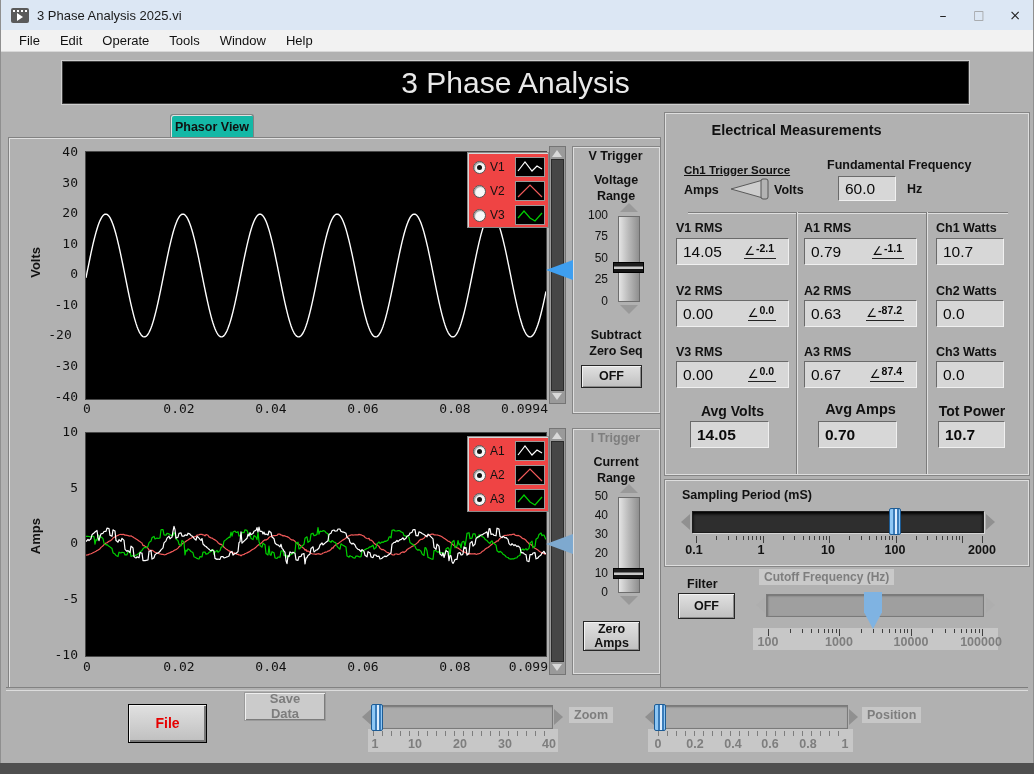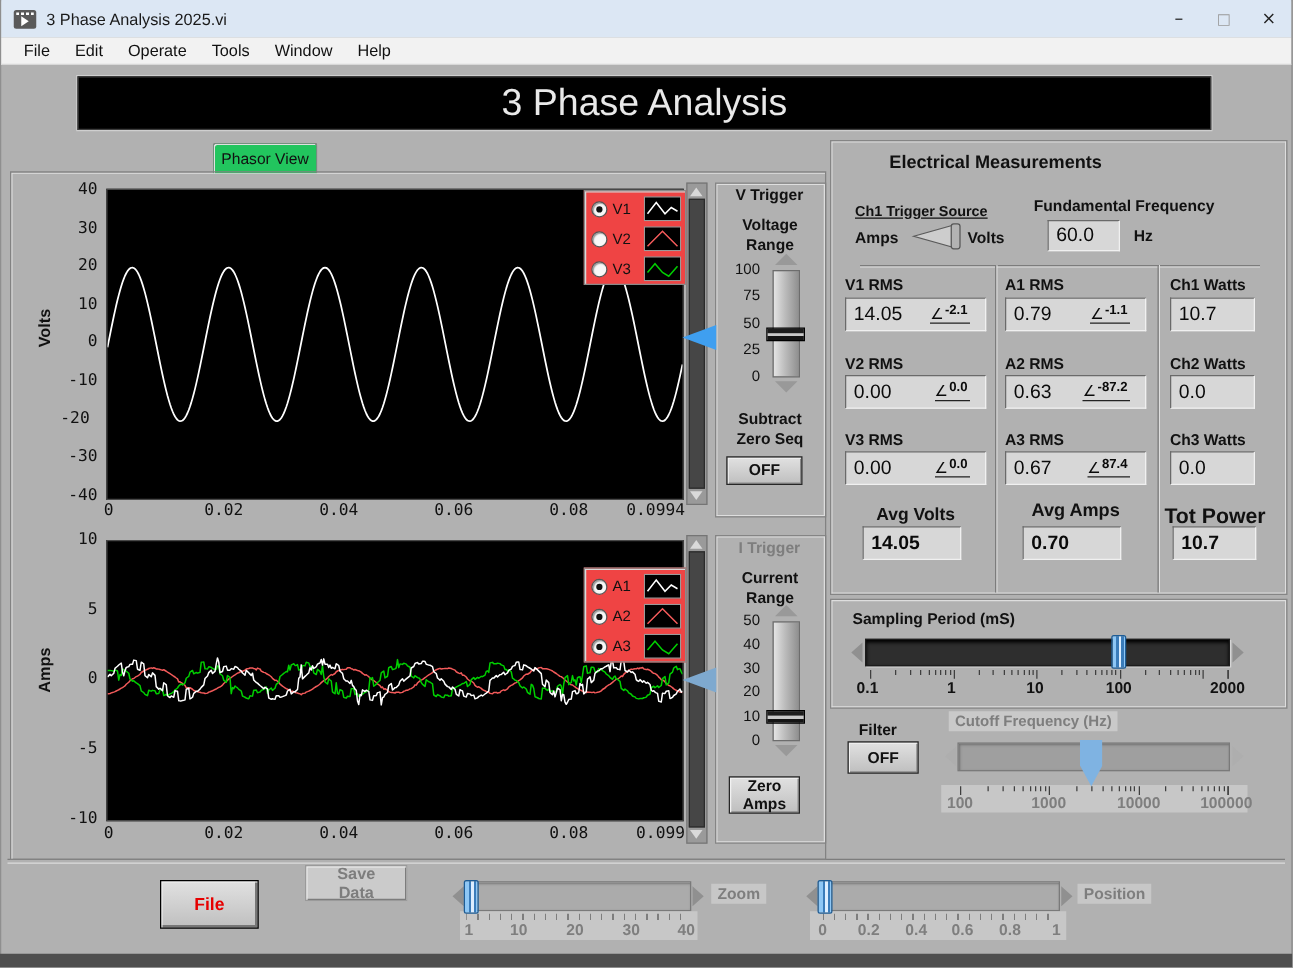--- a/index.html
+++ b/index.html
@@ -22,21 +22,21 @@
     display:flex;align-items:center;padding-left:8px;box-sizing:border-box;border-bottom:1px solid #d8d8d8;}
   .menu-item{font-size:13px;color:#111;padding:0 10px;}
   
   .banner{position:absolute;left:62px;top:61px;width:905px;height:41px;background:#000;
     border:1px solid #3e3e3e;box-shadow:0 0 0 1px #cfcfcf;display:flex;align-items:center;justify-content:center;}
   .banner span{color:#e9e9e9;font-size:30px;}
   .tab{position:absolute;background:#b1b1b1;border:1px solid #828282;border-bottom:none;
     border-radius:3px 3px 0 0;display:flex;align-items:center;justify-content:center;
     font-size:12.5px;box-shadow:inset 1px 1px 0 #e0e0e0;color:#111;}
   .tab.active{font-weight:bold;z-index:3;}
-  .tab.inactive{background:#22c55e;z-index:1;}
+  .tab.inactive{background:#14b8a6;z-index:1;font-weight:bold;}
   .tabpage{position:absolute;left:8px;top:137px;width:651px;height:549px;border:1px solid #828282;
     box-shadow:inset 1px 1px 0 #e0e0e0;z-index:2;}
   
   .lbl{position:absolute;font-size:12.5px;font-weight:bold;color:#111;}
   .gray{color:#7e7e7e !important;}
   .tick-lbl{position:absolute;font-family:"DejaVu Sans Mono",monospace;font-size:13px;color:#111;}
   .scale-lbl{position:absolute;font-size:12px;color:#111;text-align:right;}
   .vlabel{position:absolute;writing-mode:vertical-rl;transform:rotate(180deg);font-weight:bold;font-size:13px;color:#111;}
   
   .plot{position:absolute;background:#000;border:1px solid #484848;}
@@ -225,21 +225,21 @@
       </svg>
   </div>
 
   <span class="tick-lbl" style="left:62px;top:659px;width:50px;text-align:center;">0</span>
   <span class="tick-lbl" style="left:154px;top:659px;width:50px;text-align:center;">0.02</span>
   <span class="tick-lbl" style="left:246px;top:659px;width:50px;text-align:center;">0.04</span>
   <span class="tick-lbl" style="left:338px;top:659px;width:50px;text-align:center;">0.06</span>
   <span class="tick-lbl" style="left:430px;top:659px;width:50px;text-align:center;">0.08</span>
   <span class="tick-lbl" style="left:498px;top:659px;width:50px;text-align:right;">0.099</span>
 
-  <div class="legend" style="left:467px;top:454px;width:80px;height:74px;">
+  <div class="legend" style="left:467px;top:436px;width:80px;height:74px;">
     <div class="leg-row" style="top:3px;">
       <span class="radio">
           <span class="dot"></span>
         </span>
       <span class="leg-label">A1</span>
       <svg class="leg-swatch" width="30" height="20">
         <rect x="0.5" y="0.5" width="29" height="19" fill="#000" stroke="#9a9a9a"></rect>
         <polyline points="3,14 10,5 17,14 22,9 27,12" fill="none" stroke-width="1.2" stroke="#ffffff"></polyline>
       </svg>
     </div>
@@ -371,21 +371,21 @@
     <span>10.7</span>
   </div>
   <div class="lbl" style="left:936px;top:284px;">Ch2 Watts</div>
   <div class="display" style="left:936px;top:300px;width:68px;height:27px;">
     <span>0.0</span>
   </div>
   <div class="lbl" style="left:936px;top:345px;">Ch3 Watts</div>
   <div class="display" style="left:936px;top:361px;width:68px;height:27px;">
     <span>0.0</span>
   </div>
-  <div class="lbl ctr" style="left:930px;top:403px;width:84px;font-size:17px;">Tot Power</div>
+  <div class="lbl ctr" style="left:930px;top:403px;width:84px;font-size:14px;">Tot Power</div>
   <div class="display" style="left:938px;top:421px;width:67px;height:27px;font-weight:bold;">
     <span>10.7</span>
   </div>
 
   <div class="gbox" style="left:664px;top:479px;width:364px;height:86px;"></div>
   <div class="lbl" style="left:682px;top:488px;">Sampling Period (mS)</div>
   <div class="harr l" style="left:681px;top:514px;"></div>
   <div class="htrack-dark" style="left:692px;top:511px;width:292px;height:22px;"></div>
   <div class="harr r" style="left:986px;top:514px;"></div>
   <div class="hhandle" style="left:889px;top:508px;"></div>

